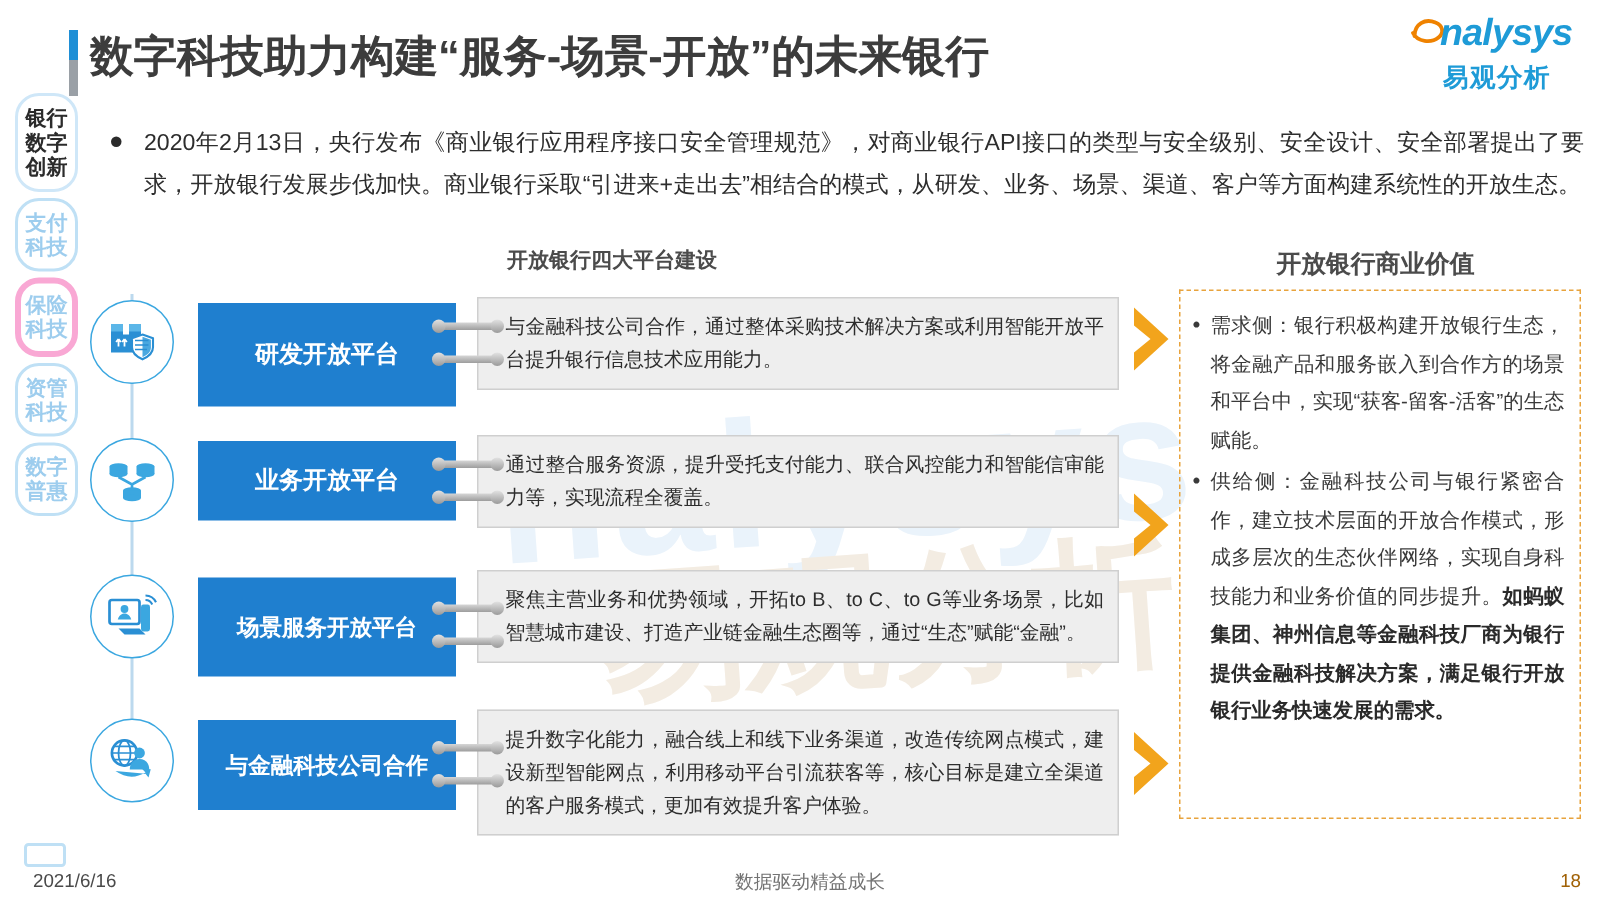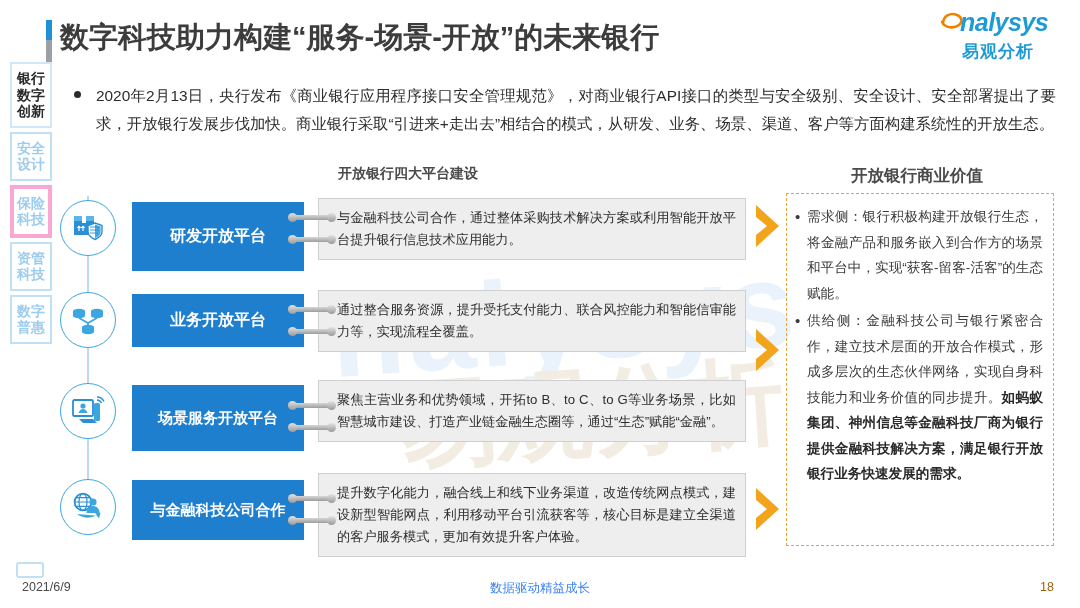--- a/index.html
+++ b/index.html
@@ -85,21 +85,21 @@
 
   
   .sidebar {
     position: absolute;
     left: 10px; top: 62px;
     width: 42px;
   }
   .side-tab {
     width: 42px;
     border: 2px solid #bfe0f5;
-    border-radius: 0;
+    border-radius: 16px;
     background: #ffffff;
     margin-bottom: 4px;
     padding: 6px 0 6px 0;
     text-align: center;
     font-size: 14px;
     font-weight: bold;
     line-height: 1.18;
     color: #9dcdee;
     letter-spacing: 0px;
   }
@@ -259,21 +259,21 @@
 
   
   .footer { position: absolute; bottom: 8px; width: 1080px; height: 20px; }
   .f-date {
     position: absolute; left: 22px; top: 0;
     font-size: 12.5px; color: #4a4a4a;
   }
   .f-center {
     position: absolute; left: 0; right: 0; top: 0;
     text-align: center;
-    font-size: 12.5px; color: #3b82f6;
+    font-size: 12.5px; color: #737373;
   }
   .f-page {
     position: absolute; right: 26px; top: 0;
     font-size: 12.5px; color: #a16207;
   }
   .footer-corner {
     position: absolute;
     left: 16px; bottom: 30px;
     width: 28px; height: 16px;
     border: 2px solid #bfe0f5;
@@ -299,21 +299,21 @@
       <div class="logo-word">nalysys</div>
     </div>
     <div class="logo-cn">易观分析</div>
   </div>
 
   <div class="sidebar">
     <div class="side-tab active">
       <span>银行数字创新</span>
     </div>
     <div class="side-tab">
-      <span>安全设计</span>
+      <span>支付科技</span>
     </div>
     <div class="side-tab hl">
       <span>保险科技</span>
     </div>
     <div class="side-tab">
       <span>资管科技</span>
     </div>
     <div class="side-tab">
       <span>数字普惠</span>
     </div>
@@ -459,18 +459,18 @@
       <div class="vp-text"><span>需求侧：银行积极构建开放银行生态，将金融产品和服务嵌入到合作方的场景和平台中，实现“获客-留客-活客”的生态赋能。</span></div>
     </div>
     <div class="vp-item">
       <div class="vp-dot">•</div>
       <div class="vp-text"><span>供给侧：金融科技公司与银行紧密合作，建立技术层面的开放合作模式，形成多层次的生态伙伴网络，实现自身科技能力和业务价值的同步提升。</span><b>如蚂蚁集团、神州信息等金融科技厂商为银行提供金融科技解决方案，满足银行开放银行业务快速发展的需求。</b></div>
     </div>
   </div>
 
   <div class="footer-corner"></div>
   <div class="footer">
-    <div class="f-date">2021/6/9</div>
+    <div class="f-date">2021/6/16</div>
     <div class="f-center">数据驱动精益成长</div>
     <div class="f-page">18</div>
   </div>
 
 </div>
 
 </body></html>

